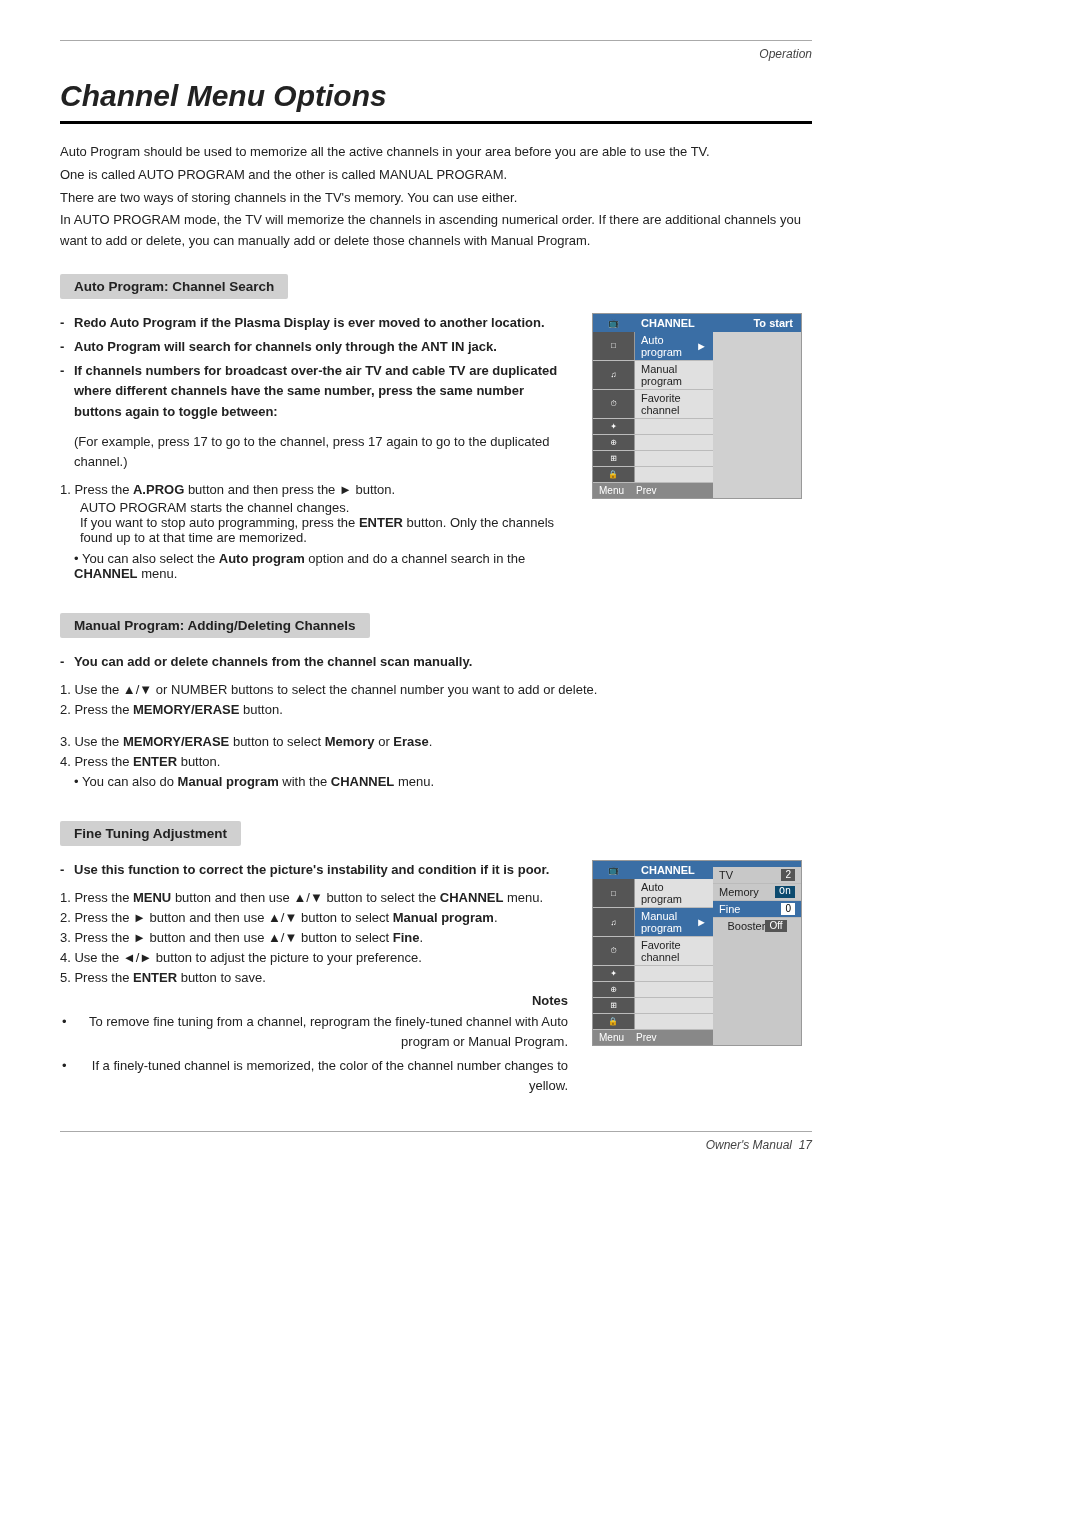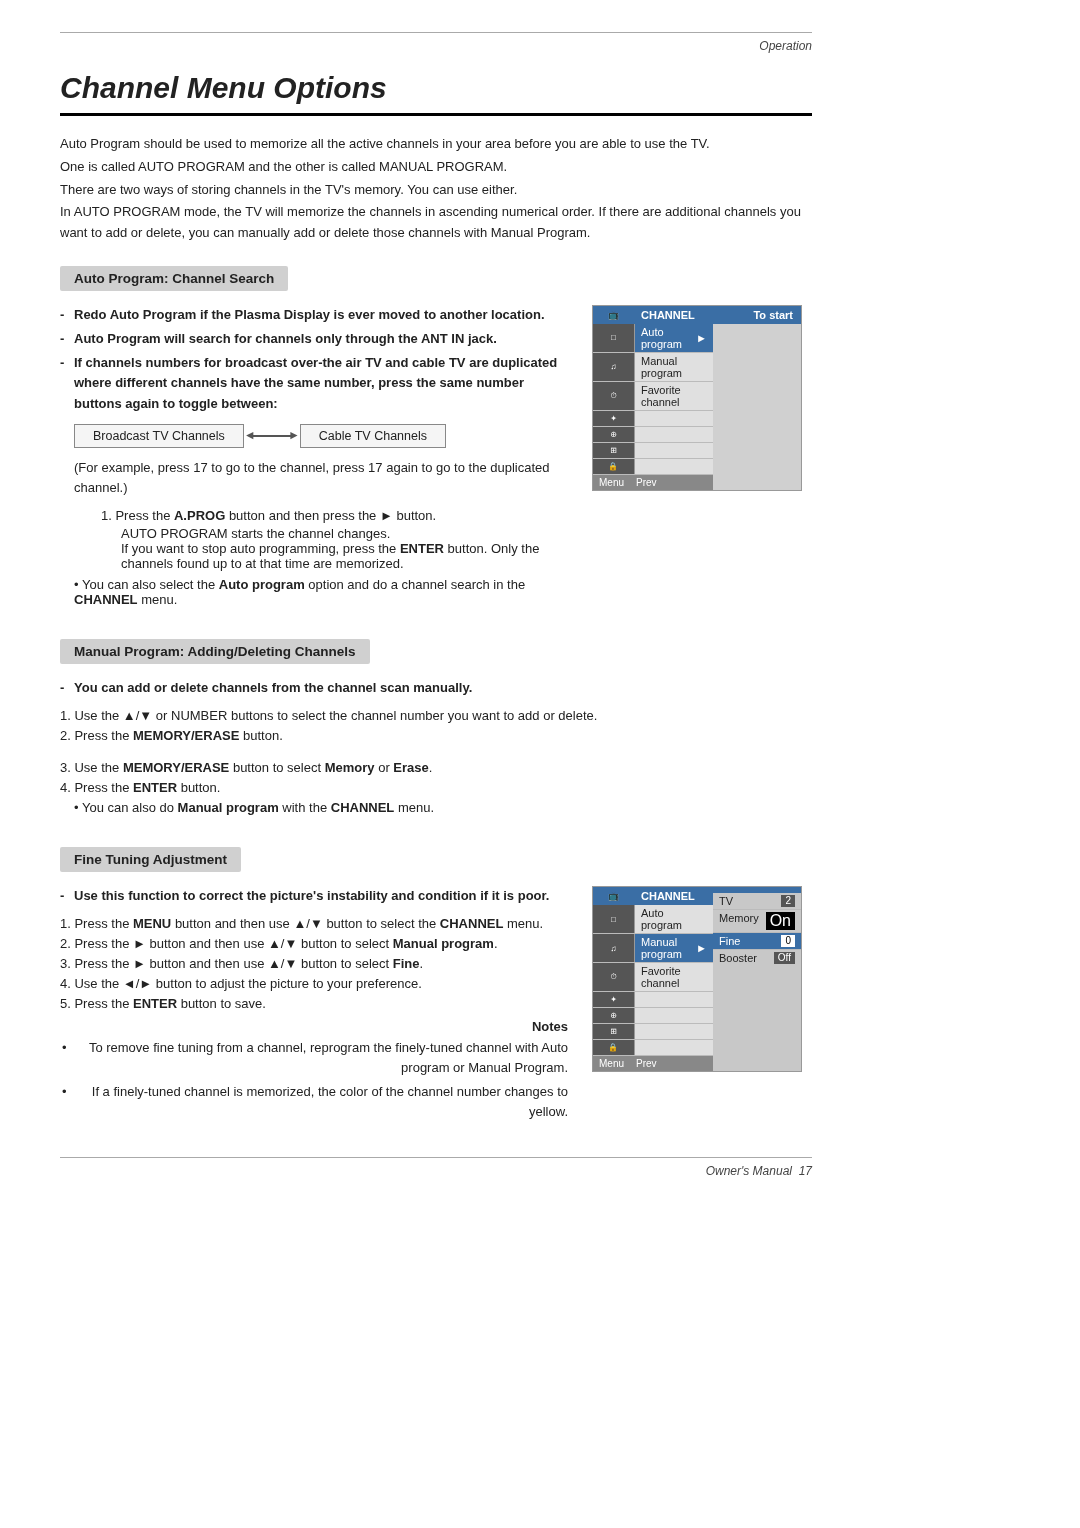--- a/index.html
+++ b/index.html
@@ -7,21 +7,21 @@
       font-family: Arial, Helvetica, sans-serif;
       font-size: 13px;
       color: #222;
       background: #fff;
       width: 1080px;
       min-height: 1528px;
     }
     .page {
       width: 872px;
       min-height: 1528px;
-      padding: 32px 60px;
+      padding: 40px 60px;
       position: relative;
     }
     .top-rule {
       border-top: 1px solid #aaa;
       margin-bottom: 6px;
     }
     .top-label {
       text-align: right;
       font-style: italic;
       font-size: 12px;
@@ -182,30 +182,23 @@
 
   <div class="section">
     <div class="section-header">Auto Program: Channel Search</div>
     <div class="section-content">
       <div class="section-text">
         <ul class="bullet-list">
           <li>Redo Auto Program if the Plasma Display is ever moved to another location.</li>
           <li>Auto Program will search for channels only through the ANT IN jack.</li>
           <li>If channels numbers for broadcast over-the air TV and cable TV are duplicated where different channels have the same number, press the same number buttons again to toggle between:</li>
         </ul>
-        <div class="channel-table">
-          <div class="channel-cell">Broadcast TV Channels</div>
-          <div class="channel-arrow">
-            <div class="arrow-line"></div>
-          </div>
-          <div class="channel-cell">Cable TV Channels</div>
-        </div>
         <p style="margin-left:14px; margin-bottom:10px; line-height:1.55;">(For example, press 17 to go to the channel, press 17 again to go to the duplicated channel.)</p>
 
-        <div style="margin-bottom:6px;margin-left:41px;">
+        <div style="margin-bottom:6px;">
           <span>1. Press the <b>A.PROG</b> button and then press the ► button.</span>
           <div style="padding-left:20px; margin-top:3px;">
             <p>AUTO PROGRAM starts the channel changes.</p>
             <p>If you want to stop auto programming, press the <b>ENTER</b> button. Only the channels found up to at that time are memorized.</p>
           </div>
         </div>
         <div style="padding-left:14px; margin-top:4px;">
           <span>• You can also select the <b>Auto program</b> option and do a channel search in the <b>CHANNEL</b> menu.</span>
         </div>
       </div>
@@ -392,27 +385,27 @@
           </div>
 
           <div class="menu-right" style="background:#c8c8c8; padding:0;">
             <div style="background:#3a6ea5; color:#fff; padding:3px 6px; font-size:11px; font-weight:bold;"></div>
             <div style="display:flex; justify-content:space-between; padding:2px 6px; border-bottom:1px solid #bbb; font-size:11px;">
               <span>TV</span>
               <span style="background:#555; color:#fff; padding:0 4px; font-size:10px;">2</span>
             </div>
             <div style="display:flex; justify-content:space-between; padding:2px 6px; border-bottom:1px solid #bbb; font-size:11px;">
               <span>Memory</span>
-              <span style="background:#000000; color:#fff; padding:0 4px; font-size:16px;">On</span>
+              <span style="background:#0c4a6e; color:#fff; padding:0 4px; font-size:10px;font-family:Liberation Mono, monospace;">On</span>
             </div>
             <div style="display:flex; justify-content:space-between; padding:2px 6px; border-bottom:1px solid #bbb; font-size:11px; background:#3a6ea5; color:#fff;">
               <span>Fine</span>
               <span style="background:#fff; color:#000; padding:0 4px; font-size:10px;">0</span>
             </div>
-            <div style="display:flex; justify-content:space-between; padding:2px 6px; font-size:11px;">
+            <div style="display:flex; justify-content:center; padding:2px 6px; font-size:11px;">
               <span>Booster</span>
               <span style="background:#555; color:#fff; padding:0 4px; font-size:10px;">Off</span>
             </div>
           </div>
         </div>
       </div>
     </div>
   </div>
 
   <div class="bottom-rule"></div>

